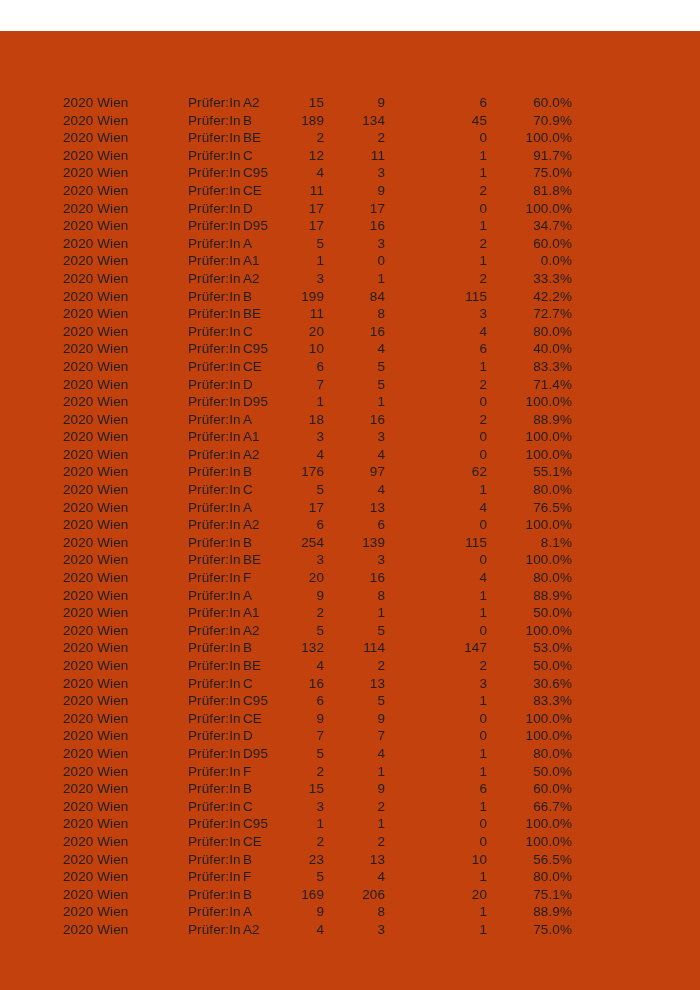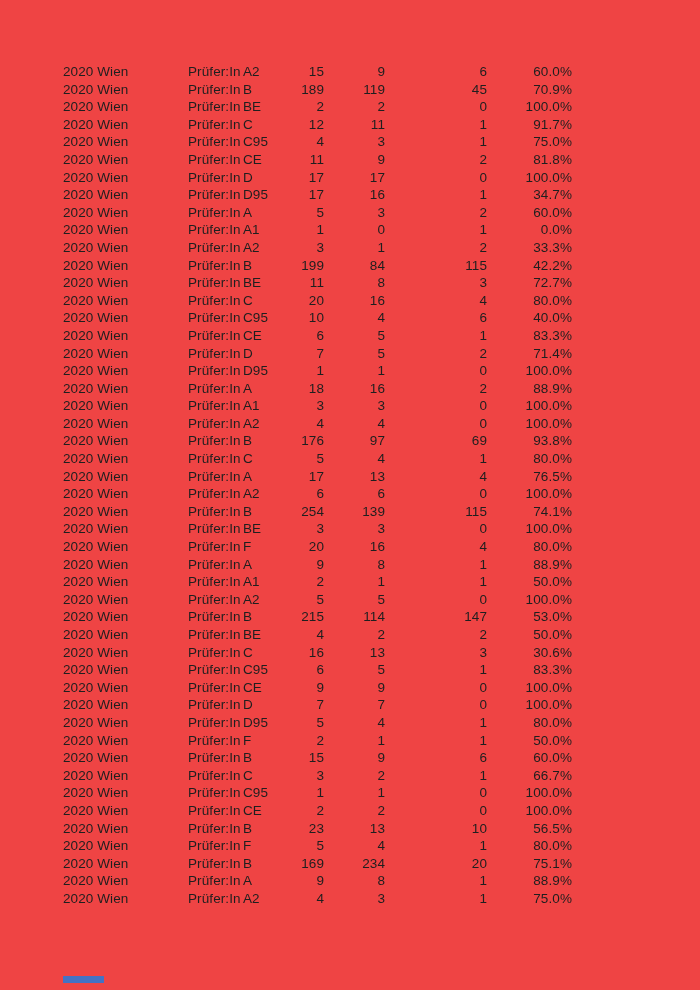--- a/index.html
+++ b/index.html
@@ -11,21 +11,22 @@
     position: relative;
     width: 700px;
     height: 990px;
     overflow: hidden;
     font-family: "Liberation Sans", sans-serif;
     color: #1f1f1f;
   }
   .page {
     position: absolute;
     inset: 0;
-    background: #ef4444;
+    background: #c2410c;
+    margin-top: 31px;
   }
   .data-table {
     position: absolute;
     top: 63px;
     left: 0;
     width: 700px;
   }
   .trow {
     display: grid;
     grid-template-columns: 125px 55px 48px 33px 61px 102px 85px;
@@ -58,21 +59,21 @@
         <span class="cell num">15</span>
         <span class="cell num">9</span>
         <span class="cell num">6</span>
         <span class="cell num">60.0%</span>
       </div>
       <div class="trow">
         <span class="cell">2020 Wien</span>
         <span class="cell">Prüfer:In</span>
         <span class="cell">B</span>
         <span class="cell num">189</span>
-        <span class="cell num">119</span>
+        <span class="cell num">134</span>
         <span class="cell num">45</span>
         <span class="cell num">70.9%</span>
       </div>
       <div class="trow">
         <span class="cell">2020 Wien</span>
         <span class="cell">Prüfer:In</span>
         <span class="cell">BE</span>
         <span class="cell num">2</span>
         <span class="cell num">2</span>
         <span class="cell num">0</span>
@@ -239,22 +240,22 @@
         <span class="cell num">4</span>
         <span class="cell num">0</span>
         <span class="cell num">100.0%</span>
       </div>
       <div class="trow">
         <span class="cell">2020 Wien</span>
         <span class="cell">Prüfer:In</span>
         <span class="cell">B</span>
         <span class="cell num">176</span>
         <span class="cell num">97</span>
-        <span class="cell num">69</span>
-        <span class="cell num">93.8%</span>
+        <span class="cell num">62</span>
+        <span class="cell num">55.1%</span>
       </div>
       <div class="trow">
         <span class="cell">2020 Wien</span>
         <span class="cell">Prüfer:In</span>
         <span class="cell">C</span>
         <span class="cell num">5</span>
         <span class="cell num">4</span>
         <span class="cell num">1</span>
         <span class="cell num">80.0%</span>
       </div>
@@ -276,21 +277,21 @@
         <span class="cell num">0</span>
         <span class="cell num">100.0%</span>
       </div>
       <div class="trow">
         <span class="cell">2020 Wien</span>
         <span class="cell">Prüfer:In</span>
         <span class="cell">B</span>
         <span class="cell num">254</span>
         <span class="cell num">139</span>
         <span class="cell num">115</span>
-        <span class="cell num">74.1%</span>
+        <span class="cell num">8.1%</span>
       </div>
       <div class="trow">
         <span class="cell">2020 Wien</span>
         <span class="cell">Prüfer:In</span>
         <span class="cell">BE</span>
         <span class="cell num">3</span>
         <span class="cell num">3</span>
         <span class="cell num">0</span>
         <span class="cell num">100.0%</span>
       </div>
@@ -327,21 +328,21 @@
         <span class="cell">A2</span>
         <span class="cell num">5</span>
         <span class="cell num">5</span>
         <span class="cell num">0</span>
         <span class="cell num">100.0%</span>
       </div>
       <div class="trow">
         <span class="cell">2020 Wien</span>
         <span class="cell">Prüfer:In</span>
         <span class="cell">B</span>
-        <span class="cell num">215</span>
+        <span class="cell num">132</span>
         <span class="cell num">114</span>
         <span class="cell num">147</span>
         <span class="cell num">53.0%</span>
       </div>
       <div class="trow">
         <span class="cell">2020 Wien</span>
         <span class="cell">Prüfer:In</span>
         <span class="cell">BE</span>
         <span class="cell num">4</span>
         <span class="cell num">2</span>
@@ -454,21 +455,21 @@
         <span class="cell num">5</span>
         <span class="cell num">4</span>
         <span class="cell num">1</span>
         <span class="cell num">80.0%</span>
       </div>
       <div class="trow">
         <span class="cell">2020 Wien</span>
         <span class="cell">Prüfer:In</span>
         <span class="cell">B</span>
         <span class="cell num">169</span>
-        <span class="cell num">234</span>
+        <span class="cell num">206</span>
         <span class="cell num">20</span>
         <span class="cell num">75.1%</span>
       </div>
       <div class="trow">
         <span class="cell">2020 Wien</span>
         <span class="cell">Prüfer:In</span>
         <span class="cell">A</span>
         <span class="cell num">9</span>
         <span class="cell num">8</span>
         <span class="cell num">1</span>

